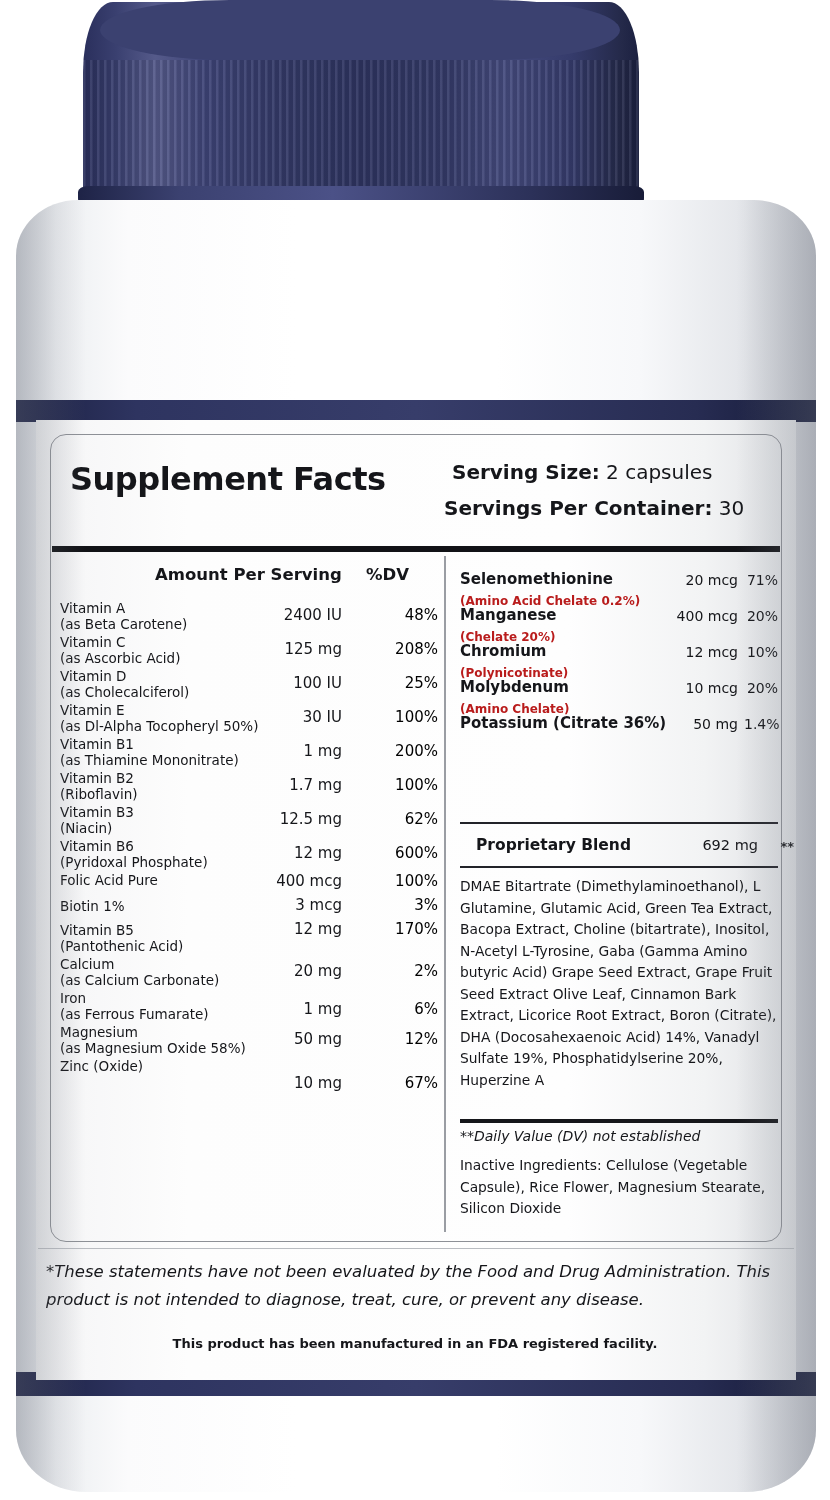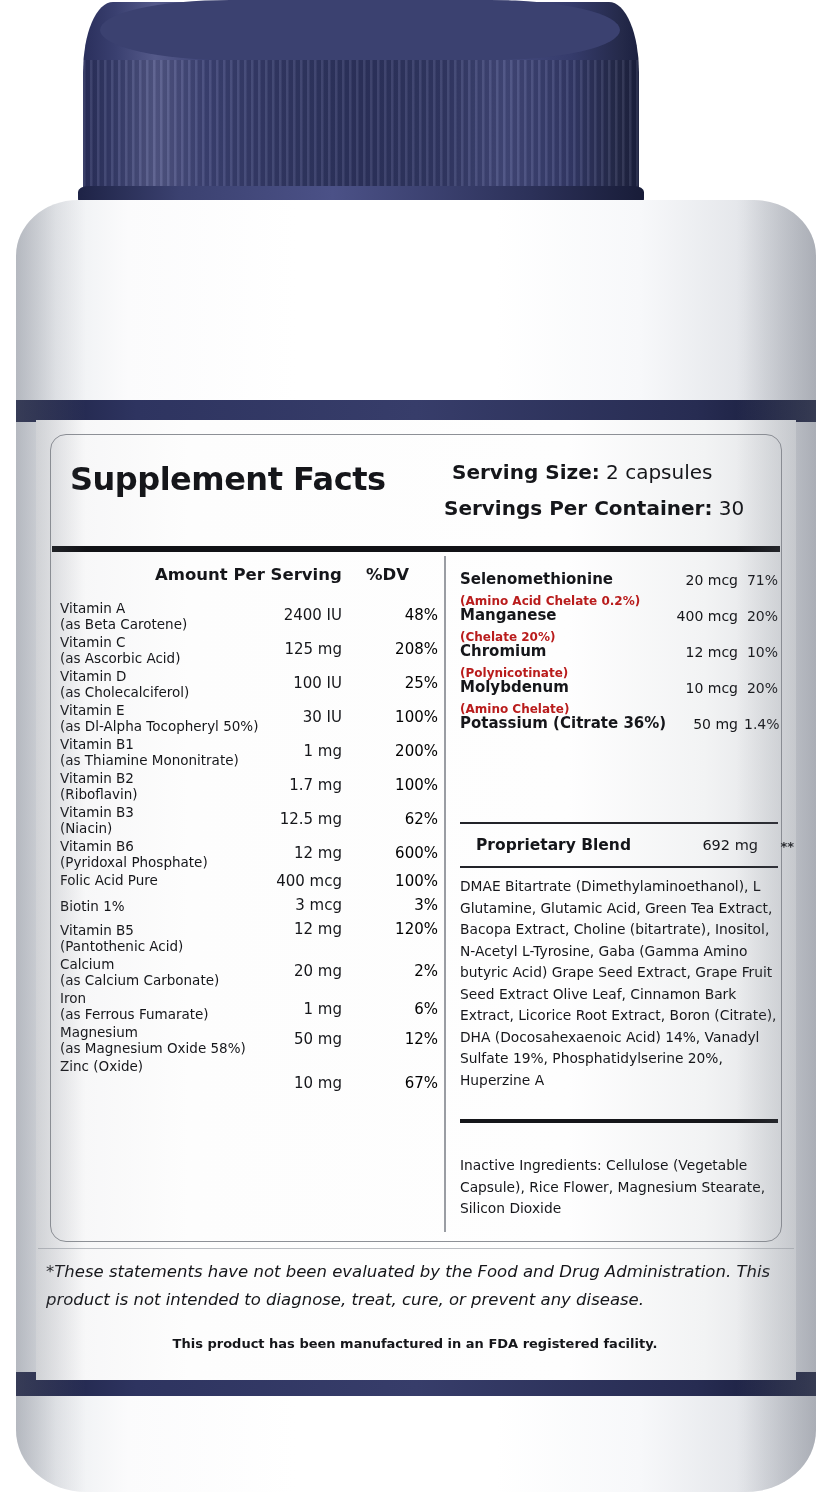--- a/index.html
+++ b/index.html
@@ -442,21 +442,21 @@
     </div>
     <div class="lrow" style="height:24px">
       <span class="nm">Biotin 1%</span>
       <span class="amt" style="top:-2px">3 mcg</span>
       <span class="dv" style="top:-2px">3%</span>
     </div>
     <div class="lrow">
       <span class="nm">Vitamin B5</span>
       <span class="sub">(Pantothenic Acid)</span>
       <span class="amt" style="top:-2px">12 mg</span>
-      <span class="dv" style="top:-2px">120%</span>
+      <span class="dv" style="top:-2px">170%</span>
     </div>
     <div class="lrow">
       <span class="nm">Calcium</span>
       <span class="sub">(as Calcium Carbonate)</span>
       <span class="amt">20 mg</span>
       <span class="dv">2%</span>
     </div>
     <div class="lrow">
       <span class="nm">Iron</span>
       <span class="sub">(as Ferrous Fumarate)</span>
@@ -516,20 +516,21 @@
     <span class="nm">Proprietary Blend</span>
     <span class="amt">692 mg</span>
     <span class="dv">**</span>
   </div>
 
   <div class="rule-thin" id="rule-blend-bottom"></div>
 
   <div class="blend-text">DMAE Bitartrate (Dimethylaminoethanol), L Glutamine, Glutamic Acid, Green Tea Extract, Bacopa Extract, Choline (bitartrate), Inositol, N-Acetyl L-Tyrosine, Gaba (Gamma Amino butyric Acid) Grape Seed Extract, Grape Fruit Seed Extract Olive Leaf, Cinnamon Bark Extract, Licorice Root Extract, Boron (Citrate), DHA (Docosahexaenoic Acid) 14%, Vanadyl Sulfate 19%, Phosphatidylserine 20%, Huperzine A</div>
 
   <div id="rule-footnote"></div>
+  <div class="footnote">**Daily Value (DV) not established</div>
   <div class="inactive">Inactive Ingredients: Cellulose (Vegetable Capsule), Rice Flower, Magnesium Stearate, Silicon Dioxide</div>
 
   <div class="disc-rule"></div>
   <div class="disc1">*These statements have not been evaluated by the Food and Drug Administration. This product is not intended to diagnose, treat, cure, or prevent any disease.</div>
   <div class="disc2">This product has been manufactured in an FDA registered facility.</div>
 
   <div class="shade-left"></div>
   <div class="shade-right"></div>
 </div>
 

